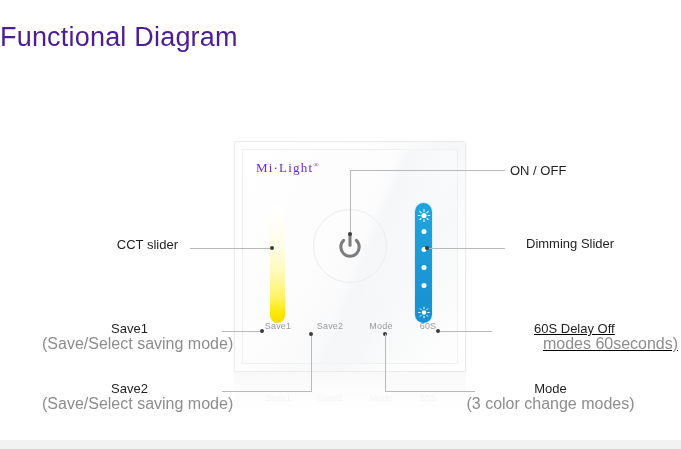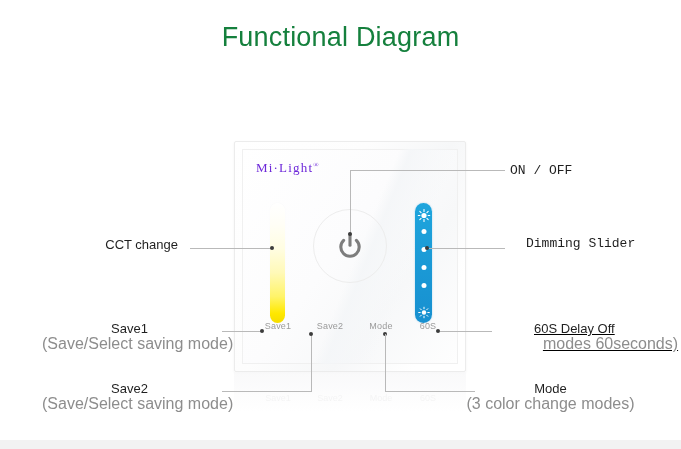--- a/index.html
+++ b/index.html
@@ -21,23 +21,23 @@
     height: 449px;
     background: #ffffff;
   }
 
   
   .page-title {
     position: absolute;
     left: 0;
     top: 22px;
     width: 681px;
-    text-align: center;
+    text-align: left;
     font-size: 27px;
-    color: #15803d;
+    color: #4c1d95;
     letter-spacing: 0.2px;
     font-weight: 400;
   }
 
   
   .bottom-band {
     position: absolute;
     left: 0;
     top: 440px;
     width: 681px;
@@ -221,21 +221,21 @@
   .callout .main {
     font-size: 13px;
     color: #1f1f1f;
     line-height: 17px;
   }
   .callout .sub {
     font-size: 16px;
     color: #8d8d8d;
     line-height: 14px;
   }
-  .callout.right { text-align: right; font-family: Liberation Mono, monospace; }
+  .callout.right { text-align: right; }
   .callout.left  { text-align: right; }
   .callout.center { text-align: center; }
 
   
   .lead-h {
     position: absolute;
     height: 1px;
     background: #b9b9b9;
   }
   .lead-v {
@@ -324,21 +324,21 @@
 
   <div class="reflection">
     <span class="rbtn" style="left:24px;width:40px;">Save1</span>
     <span class="rbtn" style="left:76px;width:40px;">Save2</span>
     <span class="rbtn" style="left:127px;width:40px;">Mode</span>
     <span class="rbtn" style="left:174px;width:40px;">60S</span>
   </div>
   <div class="refl-fade"></div>
 
   <div class="callout left" style="left:58px; top:236px; width:120px;">
-    <div class="main">CCT change</div>
+    <div class="main">CCT slider</div>
   </div>
   <div class="lead-h" style="left:190px; top:248px; width:82px;"></div>
   <div class="lead-dot" style="left:270px; top:246px;"></div>
 
   <div class="lead-v" style="left:350px; top:170px; height:64px;"></div>
   <div class="lead-h" style="left:350px; top:170px; width:155px;"></div>
   <div class="lead-dot" style="left:348px; top:232px;"></div>
   <div class="callout right" style="left:510px; top:162px;">
     <div class="main">ON / OFF</div>
   </div>

